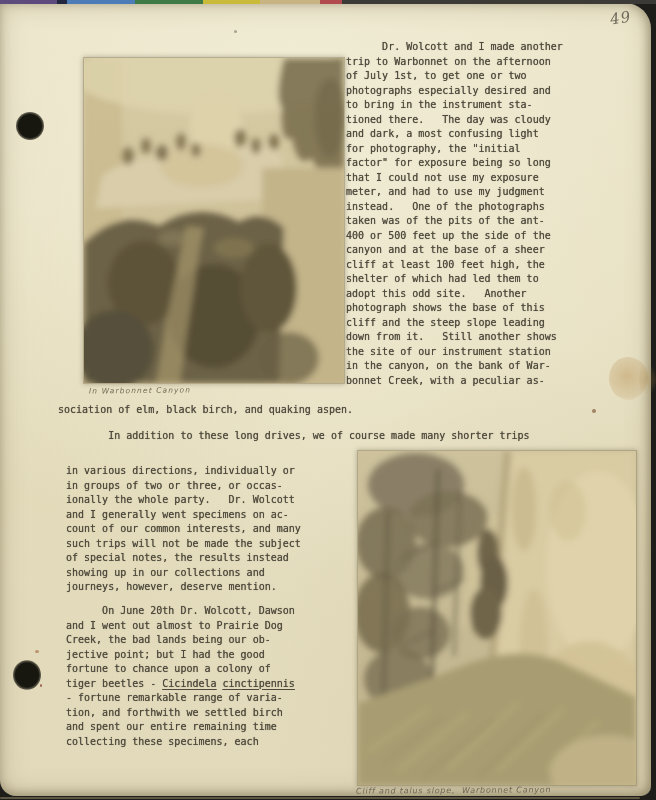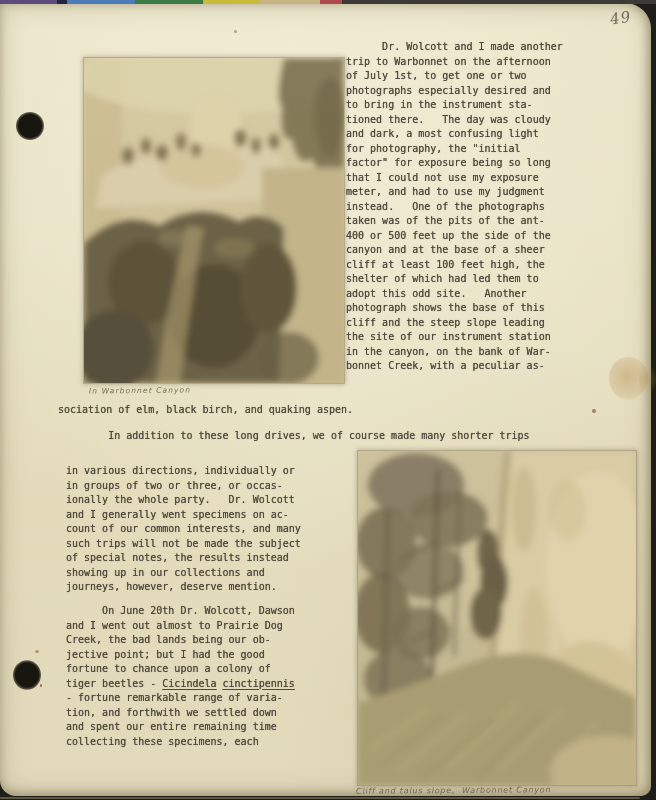--- a/index.html
+++ b/index.html
@@ -153,20 +153,21 @@
       <div class="tline">meter, and had to use my judgment</div>
       <div class="tline">instead.   One of the photographs</div>
       <div class="tline">taken was of the pits of the ant-</div>
       <div class="tline">400 or 500 feet up the side of the</div>
       <div class="tline">canyon and at the base of a sheer</div>
       <div class="tline">cliff at least 100 feet high, the</div>
       <div class="tline">shelter of which had led them to</div>
       <div class="tline">adopt this odd site.   Another</div>
       <div class="tline">photograph shows the base of this</div>
       <div class="tline">cliff and the steep slope leading</div>
+      <div class="tline">down from it.   Still another shows</div>
       <div class="tline">the site of our instrument station</div>
       <div class="tline">in the canyon, on the bank of War-</div>
       <div class="tline">bonnet Creek, with a peculiar as-</div>
   </div>
 
   <div class="ttext bridge1 tline">sociation of elm, black birch, and quaking aspen.</div>
   <div class="ttext bridge2 tline">       In addition to these long drives, we of course made many shorter trips</div>
 
   <div class="ttext lcol-a">
     <div class="tline">in various directions, individually or</div>
@@ -181,21 +182,21 @@
   </div>
 
   <div class="ttext lcol-b">
     <div class="tline">      On June 20th Dr. Wolcott, Dawson</div>
       <div class="tline">and I went out almost to Prairie Dog</div>
       <div class="tline">Creek, the bad lands being our ob-</div>
       <div class="tline">jective point; but I had the good</div>
       <div class="tline">fortune to chance upon a colony of</div>
       <div class="tline">tiger beetles - <span class="u">Cicindela</span> <span class="u">cinctipennis</span></div>
       <div class="tline">- fortune remarkable range of varia-</div>
-      <div class="tline">tion, and forthwith we settled down</div>
+      <div class="tline">tion, and forthwith we settled birch</div>
       <div class="tline">and spent our entire remaining time</div>
       <div class="tline">collecting these specimens, each</div>
   </div>
 
   <div class="photo photo2">
     <svg width="278" height="334" viewBox="0 0 278 334">
       <defs>
         <linearGradient id="sky2" x1="0" y1="0" x2="0" y2="1">
           <stop offset="0" stop-color="#cdc29c"></stop>
             <stop offset="1" stop-color="#bfb38c"></stop>

